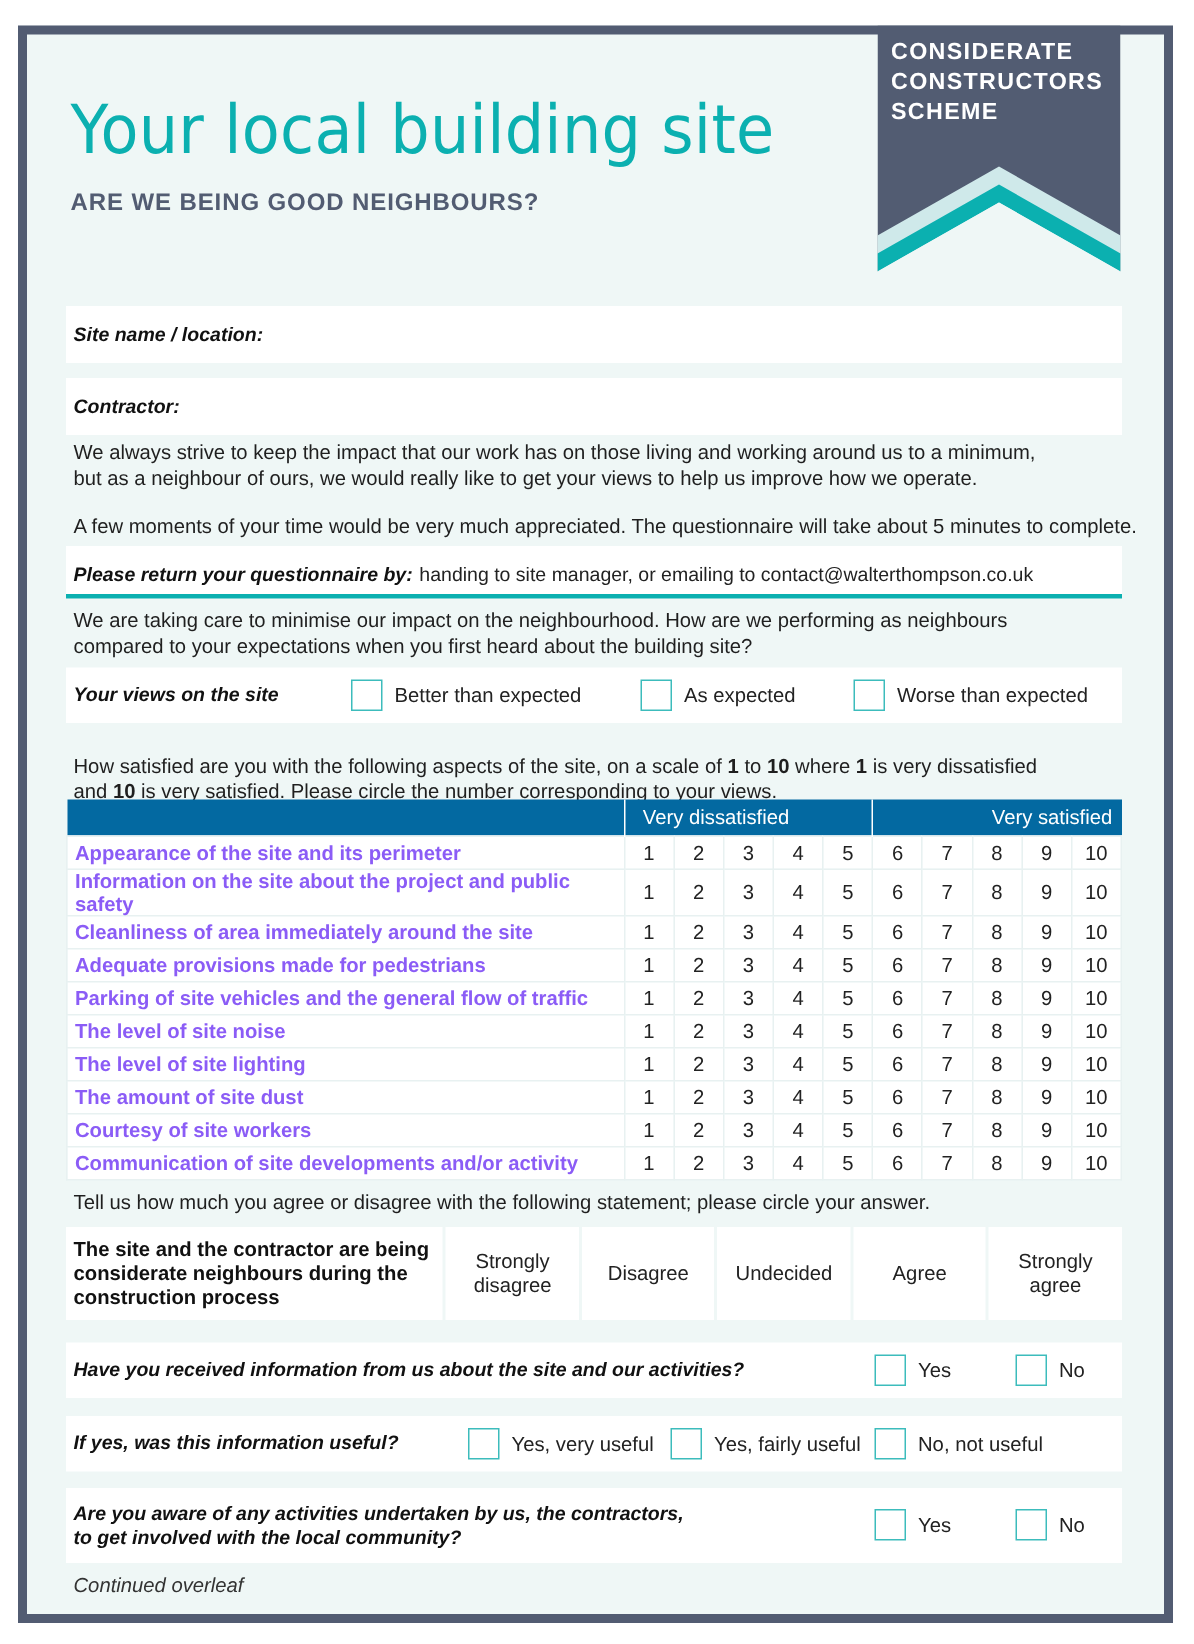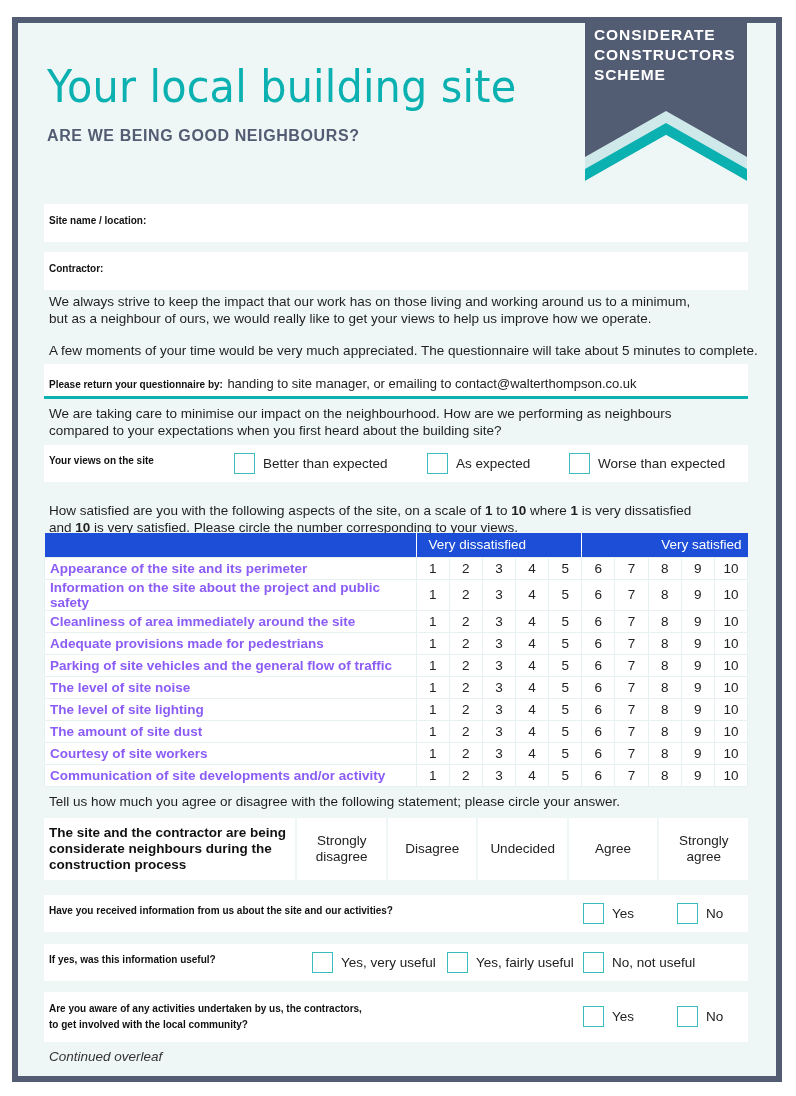--- a/index.html
+++ b/index.html
@@ -25,33 +25,33 @@
   .badge {
     position: absolute; left: 585px; top: 17px; width: 162px; height: 164px;
   }
   .badge svg { position: absolute; left: 0; top: 0; }
   .badge-text {
     position: absolute; left: 9px; top: 8px; color: #ffffff;
     font-size: 15.5px; font-weight: bold; line-height: 20px; letter-spacing: 0.9px;
   }
 
   .box { position: absolute; left: 44px; width: 704px; background: #ffffff; }
-  .label-b { font-weight: bold; font-size: 10px; color: #111; }
+  .label-b { font-weight: bold; font-size: 13px; color: #111; font-style: italic; }
 
   .para { position: absolute; left: 49px; font-size: 13.5px; line-height: 17px; color: #1f1f1f; }
 
   .checkbox {
     display: inline-block; width: 21px; height: 21px; border: 1.5px solid #3cbcbc;
     background: #fff; vertical-align: middle;
   }
   .opt { position: absolute; display: flex; align-items: center; gap: 8px; font-size: 13.5px; color: #222; }
 
   
   .rtable { position: absolute; left: 44px; top: 533px; width: 704px; border-collapse: collapse; }
-  .rtable th { background: #1d4ed8; color: #fff; font-weight: normal; font-size: 13.5px; height: 24px; }
+  .rtable th { background: #0369a1; color: #fff; font-weight: normal; font-size: 13.5px; height: 24px; }
   .rtable td { background: #fff; height: 22px; font-size: 13.5px; border: 1px solid #e8f1f1; }
   .rtable td.q { font-weight: bold; padding-left: 5px; width: 370px; color: #8b5cf6; }
   .rtable td.n { text-align: center; width: 33px; color: #222; }
   .rtable th.h1 { text-align: left; padding-left: 12px; border-left: 1px solid #fff; }
   .rtable th.h2 { text-align: right; padding-right: 6px; border-left: 1px solid #fff; }
 
   
   .agree { position: absolute; left: 44px; top: 818px; width: 704px; height: 62px; display: flex; gap: 2px; }
   .agree > div { background: #fff; display: flex; align-items: center; justify-content: center; text-align: center; font-size: 13.5px; color: #222; line-height: 16px; }
   .agree .stmt { width: 253px; justify-content: flex-start; text-align: left; padding-left: 5px; font-weight: bold; color: #111; }

